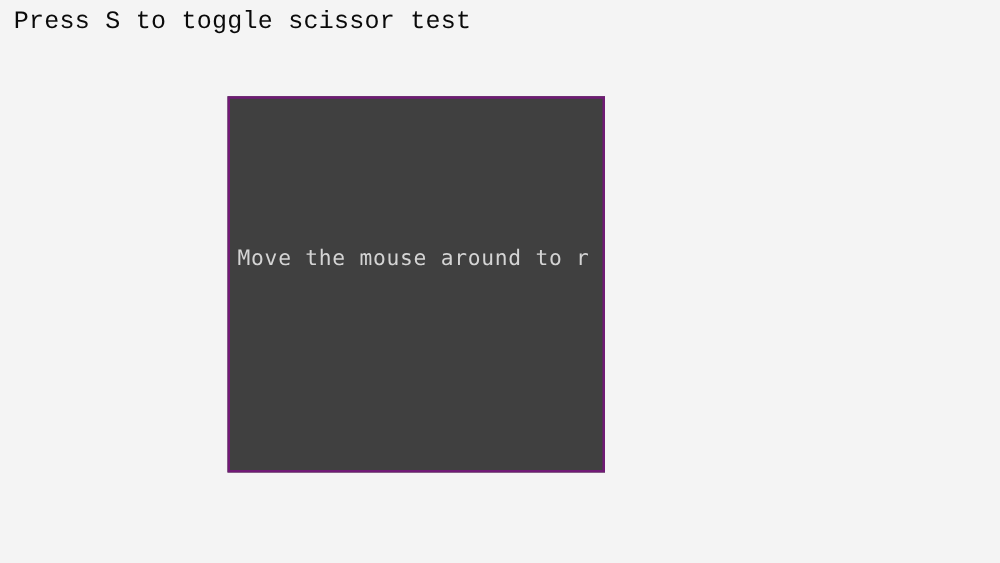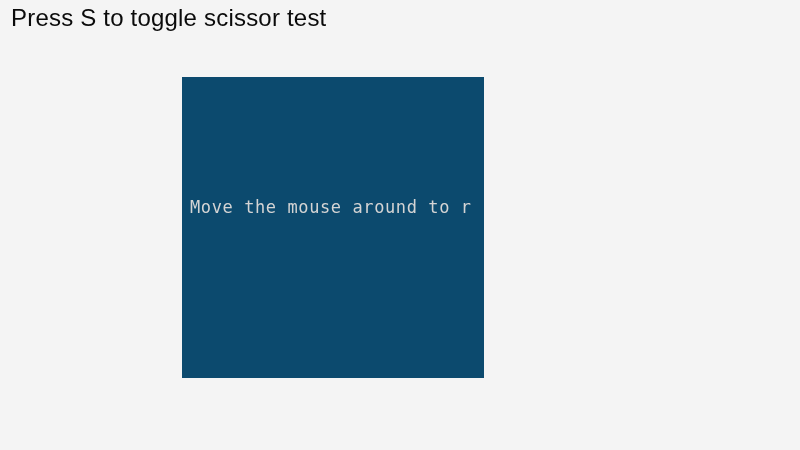--- a/index.html
+++ b/index.html
@@ -20,39 +20,39 @@
     height: 450px;
     background: #f4f4f4;
     overflow: hidden;
   }
 
   
   #hud-instruction {
     position: absolute;
     left: 11px;
     top: 6px;
-    font-family: Liberation Sans, sans-serif;
-    font-size: 24px;
+    font-family: Liberation Mono, monospace;
+    font-size: 20px;
     line-height: 24px;
     letter-spacing: 0.2px;
     color: #0a0a0a;
     white-space: pre;
     -webkit-font-smoothing: none;
     font-smooth: never;
   }
 
   
   #scissor-rect {
     position: absolute;
     left: 182px;
     top: 77px;
     width: 298px;
     height: 297px;
-    background: #0c4a6e;
-    border: 2px solid #0c4a6e;
+    background: #404040;
+    border: 2px solid #701a75;
     box-sizing: content-box;
     overflow: hidden;
   }
 
   #scissor-clip-region {
     position: absolute;
     left: 0;
     top: 0;
     width: 298px;
     height: 297px;

